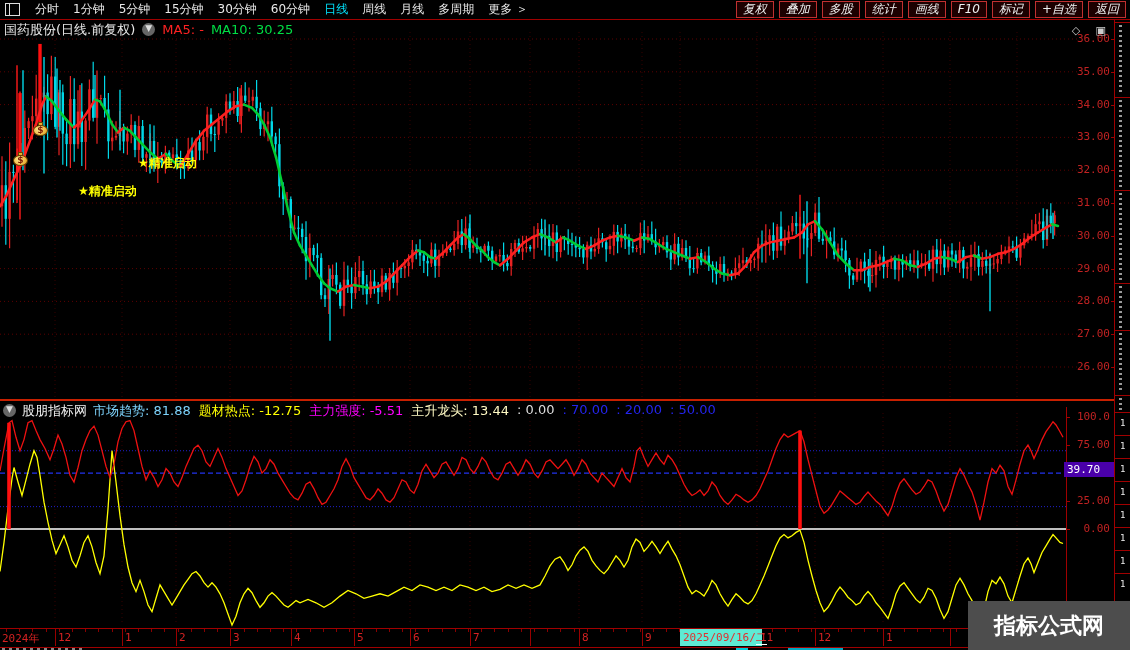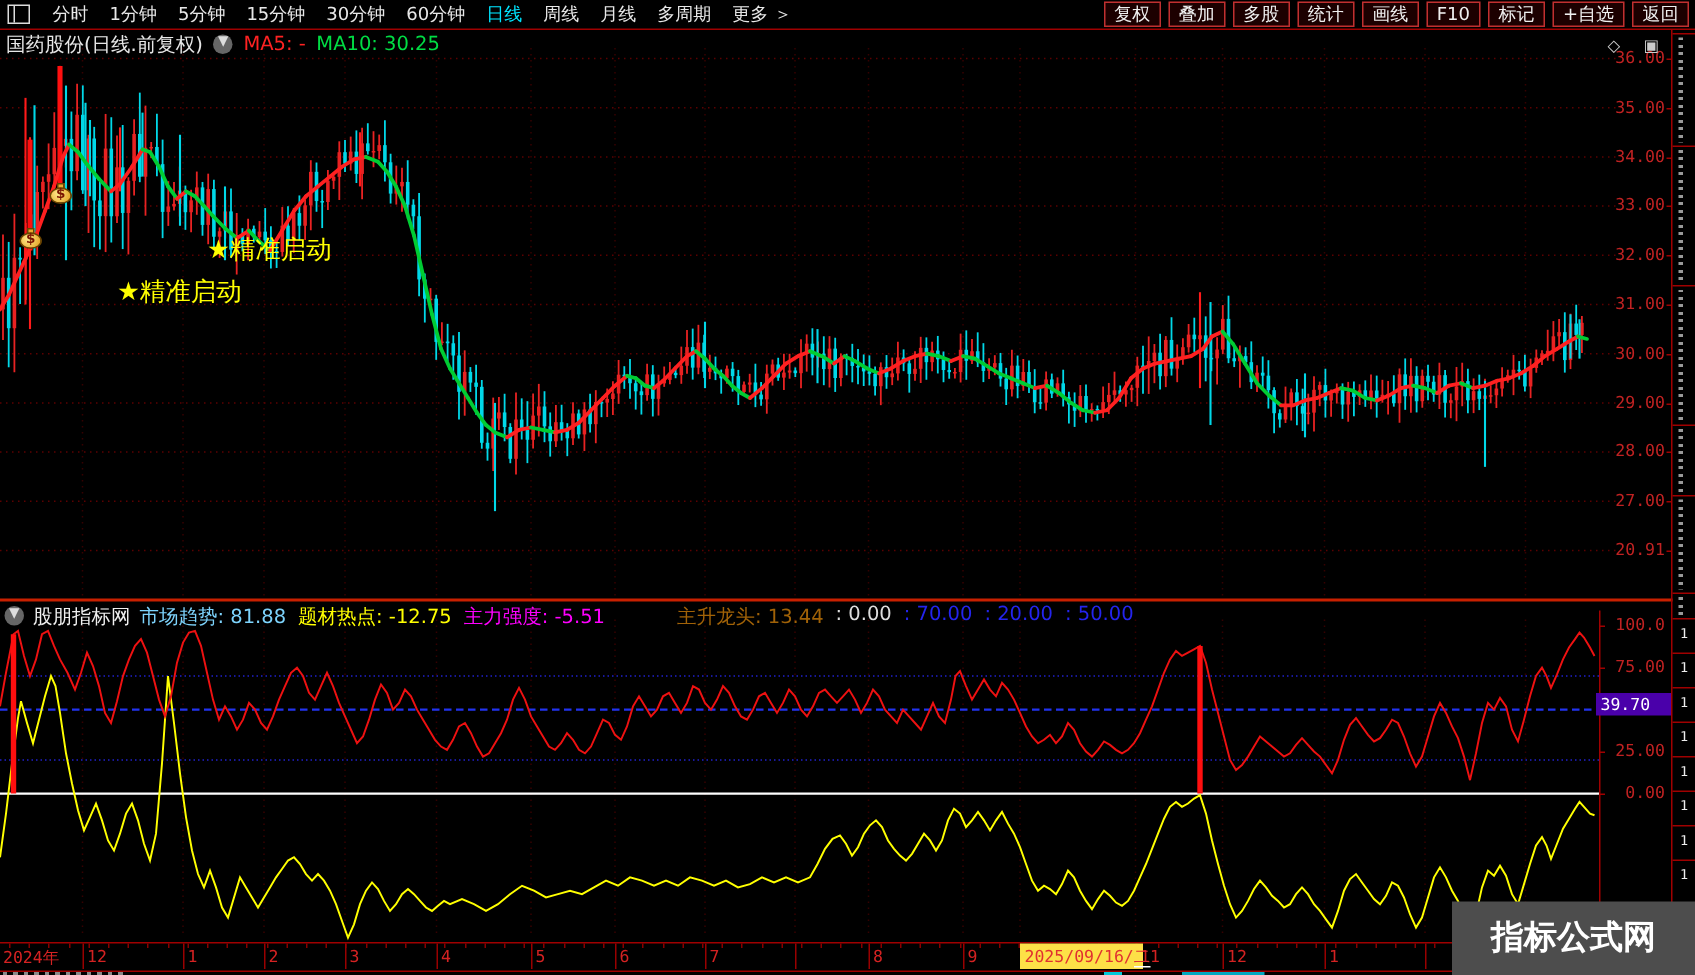--- a/index.html
+++ b/index.html
@@ -6,21 +6,21 @@
   #app{position:relative;width:1130px;height:650px;background:#000;overflow:hidden;
        font-family:"DejaVu Sans","Liberation Sans",sans-serif;}
   .abs{position:absolute;}
   
   #toolbar{left:0;top:0;width:1130px;height:19px;display:flex;align-items:center;
            border-bottom:1px solid #a00000;background:#000;}
   .tb-icon{width:13px;height:11px;border:1px solid #ddd;margin:0 8px 0 5px;position:relative;}
   .tb-icon::after{content:"";position:absolute;left:3px;top:0;width:1px;height:100%;background:#ddd;}
   .period{color:#e8e8e8;font-size:12px;margin:0 7px;white-space:nowrap;cursor:default;}
   .period.active{color:#00e5ff;}
-  #tb-right{margin-left:auto;display:flex;align-items:center;padding-right:4px;}
+  #tb-right{margin-left:auto;display:flex;align-items:center;padding-right:4px;font-style:italic;}
   .rbtn{color:#f0f0f0;font-size:12px;border:1px solid #c03030;background:#1c0000;
         padding:0 6px;margin-left:5px;line-height:14px;height:15px;white-space:nowrap;}
   
   .chev{display:inline-block;width:13px;height:13px;border-radius:50%;background:#666;
         color:#ddd;font-size:9px;line-height:11px;text-align:center;vertical-align:-2px;}
   #p1-header{left:4px;top:22px;height:15px;display:flex;align-items:center;gap:7px;font-size:13px;z-index:5;}
   #p1-title{color:#e8e8e8;}
   .ma5{color:#ff2222;} .ma10{color:#00dd44;}
   #p1-minis{right:18px;top:24px;color:#ccc;font-size:11px;letter-spacing:6px;z-index:5;}
   #p2-header{left:3px;top:403px;height:15px;display:flex;align-items:center;gap:6px;font-size:13px;z-index:6;}
@@ -31,34 +31,34 @@
           font-family:"DejaVu Sans Mono","Liberation Mono",monospace;}
   .vlabel{position:absolute;width:46px;text-align:right;font-size:11px;color:#c02222;
           font-family:"DejaVu Sans Mono","Liberation Mono",monospace;}
   #marker5202{left:1064px;top:462px;width:47px;height:15px;background:#4a00aa;color:#fff;
               font-size:11px;text-align:left;padding-left:3px;line-height:15px;z-index:7;
               font-family:"DejaVu Sans Mono","Liberation Mono",monospace;}
   
   #splitter{left:0;top:399px;width:1130px;height:2px;background:#c82000;z-index:4;}
   #rborder{left:1114px;top:20px;width:1px;height:630px;background:#a00000;z-index:8;}
   
-  .sigtext{position:absolute;color:#ffff00;font-size:17px;font-weight:normal;z-index:5;white-space:nowrap;}
+  .sigtext{position:absolute;color:#ffff00;font-size:12px;font-weight:bold;z-index:5;white-space:nowrap;}
   .bag{position:absolute;width:15px;height:14px;z-index:5;}
   .bag .body{position:absolute;left:0;top:3px;width:15px;height:11px;border-radius:50%;
              background:radial-gradient(circle at 35% 35%, #ffe98a, #e09a18);border:1px solid #6b4400;box-sizing:border-box;}
   .bag .knot{position:absolute;left:5px;top:0;width:5px;height:4px;background:#e8ab30;border:1px solid #6b4400;box-sizing:border-box;}
   .bag .s{position:absolute;left:0;top:3px;width:15px;text-align:center;font-size:9px;font-weight:bold;color:#7a1500;line-height:11px;}
   
   #dateaxis{left:0;top:628px;width:1130px;height:18px;background:#000;border-top:1px solid #a00000;
             border-bottom:1px solid #a00000;z-index:5;}
   .dtick{position:absolute;top:0;width:1px;height:3px;background:#880000;}
   .dsep{position:absolute;top:0;width:1px;height:17px;background:#990000;}
   .dlabel{position:absolute;top:2px;font-size:11px;color:#d42222;
           font-family:"DejaVu Sans Mono","Liberation Mono",monospace;white-space:nowrap;}
-  #datebox{position:absolute;top:0;height:16px;background:#fde047;color:#e03030;font-size:11px;
+  #datebox{position:absolute;top:0;height:16px;background:#5eead4;color:#e03030;font-size:11px;
            padding:1px 2px 0 3px;z-index:6;white-space:nowrap;
            font-family:"DejaVu Sans Mono","Liberation Mono",monospace;}
   #datebox .wd{border-bottom:1px solid #fff;}
   
   #strip{left:1115px;top:20px;width:15px;height:630px;background:#000;z-index:6;}
   .strip-seg{position:absolute;left:4px;width:3px;
              background:repeating-linear-gradient(180deg,rgba(235,235,235,.65) 0 2px,transparent 2px 5px);}
   .strip-sep{position:absolute;left:0;width:15px;height:1px;background:#a00000;}
   .strip-one{position:absolute;left:5px;color:#eee;font-size:9px;
              font-family:"DejaVu Sans Mono","Liberation Mono",monospace;}
@@ -891,21 +891,21 @@
       <div class="plabel" style="left: 1064px; top: 196px;">31.00</div>
       <div class="abs" style="left: 1111px; top: 203px; width: 3px; height: 1px; background: rgb(160, 0, 0);"></div>
       <div class="plabel" style="left: 1064px; top: 228.8px;">30.00</div>
       <div class="abs" style="left: 1111px; top: 235.8px; width: 3px; height: 1px; background: rgb(160, 0, 0);"></div>
       <div class="plabel" style="left: 1064px; top: 261.6px;">29.00</div>
       <div class="abs" style="left: 1111px; top: 268.6px; width: 3px; height: 1px; background: rgb(160, 0, 0);"></div>
       <div class="plabel" style="left: 1064px; top: 294.4px;">28.00</div>
       <div class="abs" style="left: 1111px; top: 301.4px; width: 3px; height: 1px; background: rgb(160, 0, 0);"></div>
       <div class="plabel" style="left: 1064px; top: 327.2px;">27.00</div>
       <div class="abs" style="left: 1111px; top: 334.2px; width: 3px; height: 1px; background: rgb(160, 0, 0);"></div>
-      <div class="plabel" style="left: 1064px; top: 360px;">20.91</div>
+      <div class="plabel" style="left: 1064px; top: 360px;">26.00</div>
       <div class="abs" style="left: 1111px; top: 367px; width: 3px; height: 1px; background: rgb(160, 0, 0);"></div>
     </div>
   <div id="p1-annot">
       <div class="sigtext" style="left: 138px; top: 155px;">★精准启动</div>
       <div class="sigtext" style="left: 78px; top: 183px;">★精准启动</div>
       <div class="bag" style="left: 13px; top: 152px;">
         <div class="knot"></div>
         <div class="body"></div>
         <div class="s">$</div>
       </div>
@@ -918,21 +918,21 @@
 
   <div id="splitter" class="abs"></div>
 
   <div id="p2-header" class="abs">
     <span class="chev">▼</span>
     <span id="p2-title">股朋指标网</span>
     <span id="p2-values" style="display:flex;gap:8px;">
         <span class="iv" style="color: #7dd3fc;">市场趋势: 81.88</span>
         <span class="iv" style="color: rgb(255, 255, 0);">题材热点: -12.75</span>
         <span class="iv" style="color: rgb(255, 0, 255);">主力强度: -5.51</span>
-        <span class="iv" style="color: #a16207; margin-left: 40px;">主升龙头: 13.44</span>
+        <span class="iv" style="color: #fef9c3;">主升龙头: 13.44</span>
         <span class="iv" style="color: rgb(221, 221, 221);">: 0.00</span>
         <span class="iv" style="color: rgb(36, 36, 238);">: 70.00</span>
         <span class="iv" style="color: rgb(36, 36, 238);">: 20.00</span>
         <span class="iv" style="color: rgb(36, 36, 238);">: 50.00</span>
       </span>
   </div>
 
   <svg id="pane2" class="abs" style="left:0;top:405px;" width="1066" height="225">
       <g>
         <line x1="55" y1="8" x2="55" y2="218" stroke="#360000" stroke-dasharray="1 3"></line>

